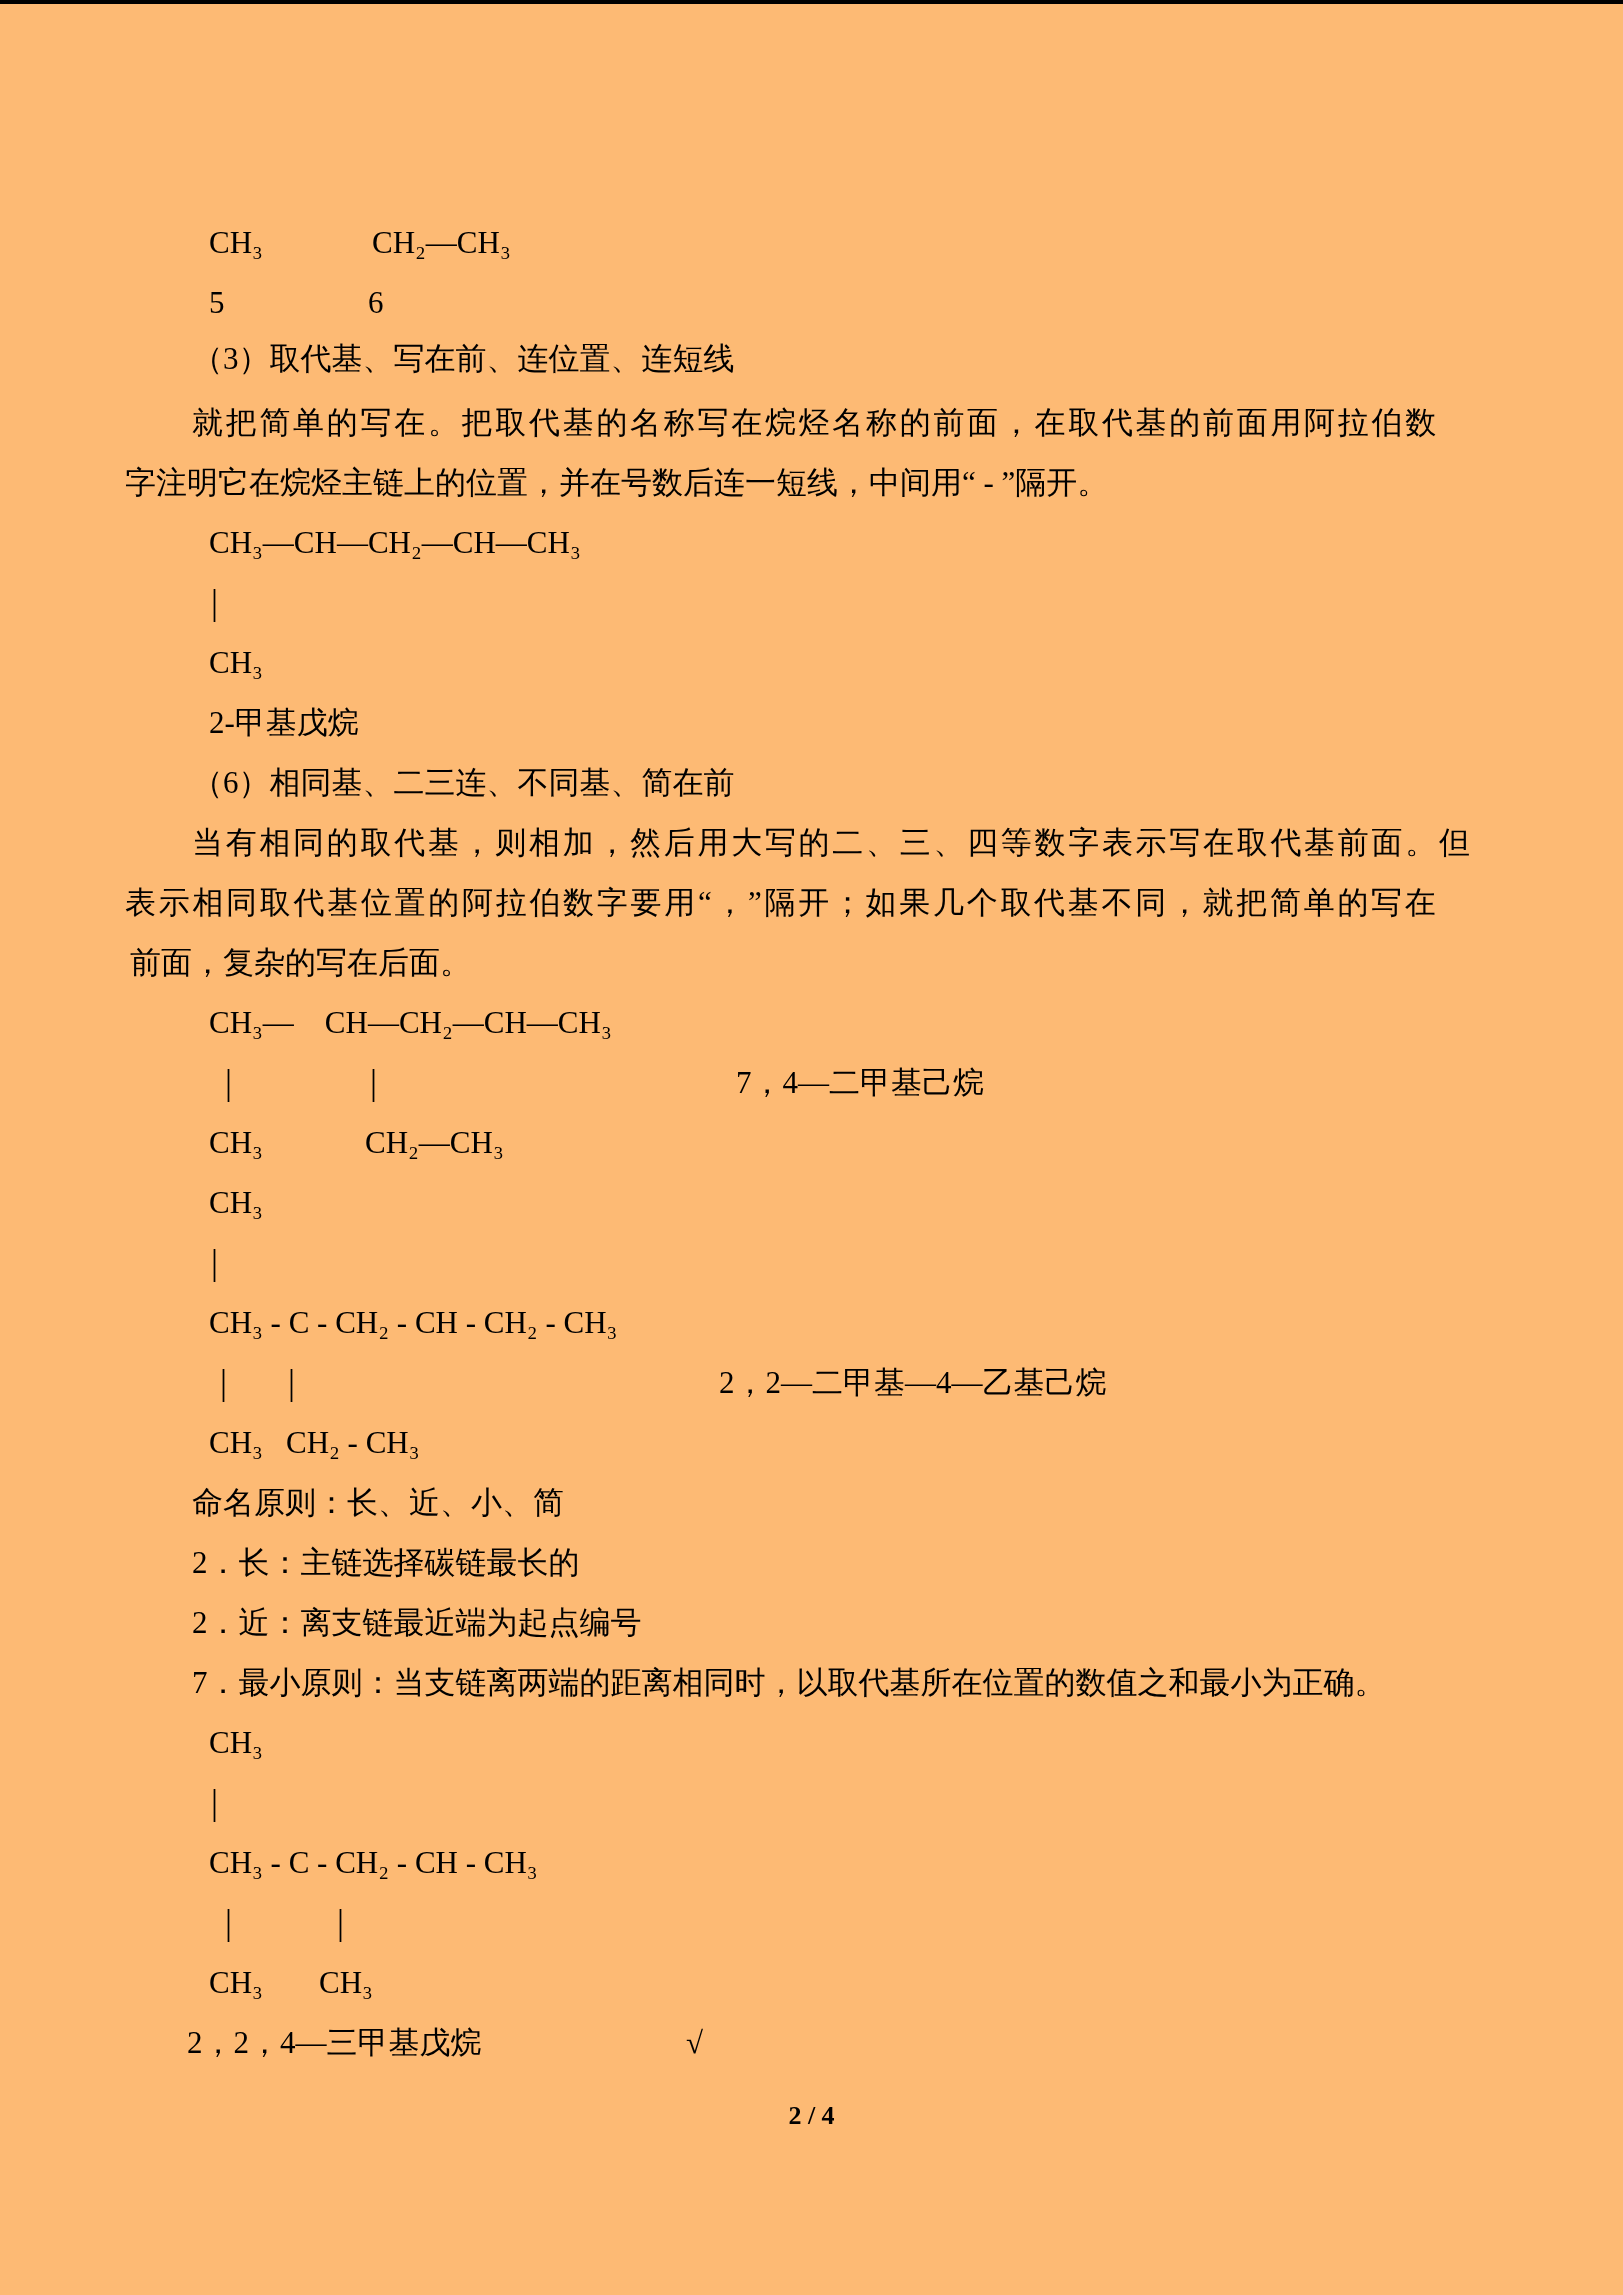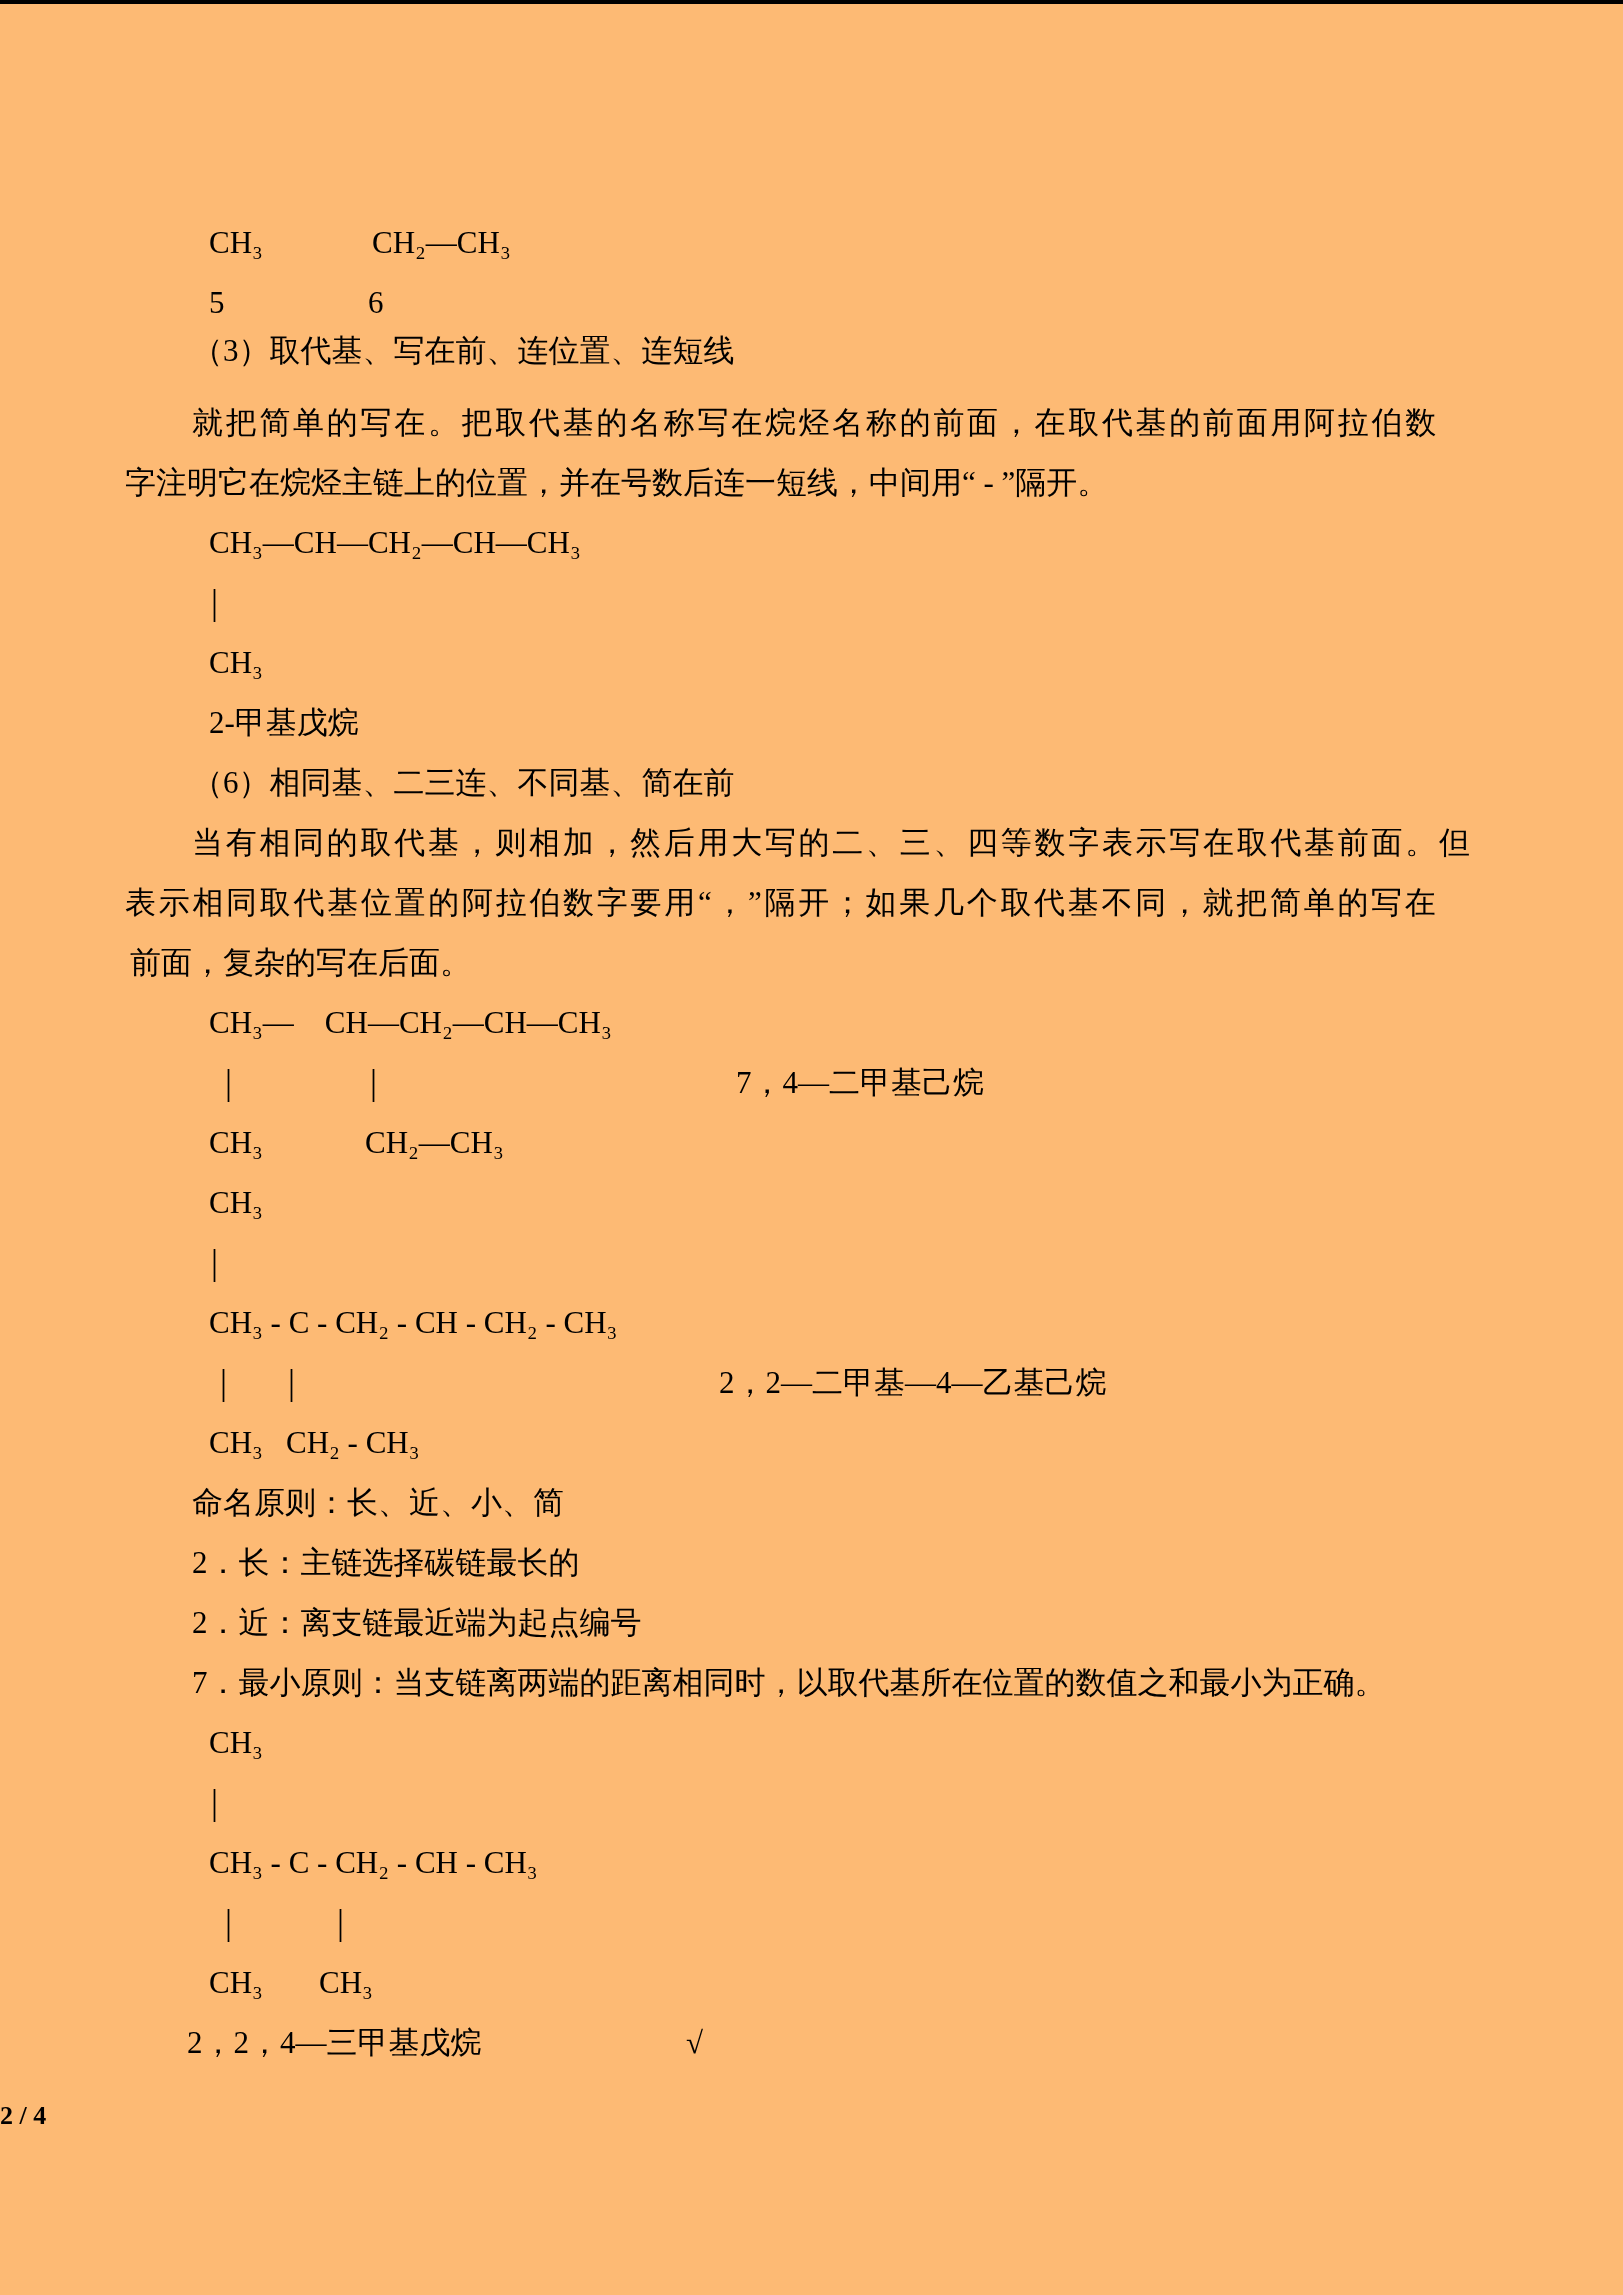--- a/index.html
+++ b/index.html
@@ -30,42 +30,42 @@
     font-size:35px;
     line-height:1;
     white-space:pre;
     color:#000000;
   }
   .check{font-size:31px;}
   .footer{
     position:absolute;
     top:2101px;left:0;
     width:1623px;
-    text-align:left;
+    text-align:center;
     font-size:26px;
     font-weight:bold;
     color:#000000;
   }
 </style>
 </head>
 <body>
 
 <div class="page">
 
   <div class="top-edge"></div>
 
   <section>
     <span class="seg" style="top:225px;left:209px">CH₃</span>
     <span class="seg" style="top:225px;left:372px">CH₂—CH₃</span>
     <span class="seg" style="top:285px;left:209px">5</span>
     <span class="seg" style="top:285px;left:368px">6</span>
   </section>
 
   <section>
-    <span class="seg" style="top:333px;left:192px">（3）取代基、写在前、连位置、连短线</span>
+    <span class="seg" style="top:341px;left:192px">（3）取代基、写在前、连位置、连短线</span>
     <span class="seg just" style="top:405px;left:192px">就把简单的写在。把取代基的名称写在烷烃名称的前面，在取代基的前面用阿拉伯数</span>
     <span class="seg" style="top:465px;left:125px">字注明它在烷烃主链上的位置，并在号数后连一短线，中间用“ - ”隔开。</span>
     <span class="seg" style="top:525px;left:209px">CH₃—CH—CH₂—CH—CH₃</span>
     <span class="bond" style="top:585px;left:211px">|</span>
     <span class="seg" style="top:645px;left:209px">CH₃</span>
     <span class="seg" style="top:705px;left:209px">2-甲基戊烷</span>
   </section>
 
   <section>
     <span class="seg" style="top:765px;left:192px">（6）相同基、二三连、不同基、简在前</span>

